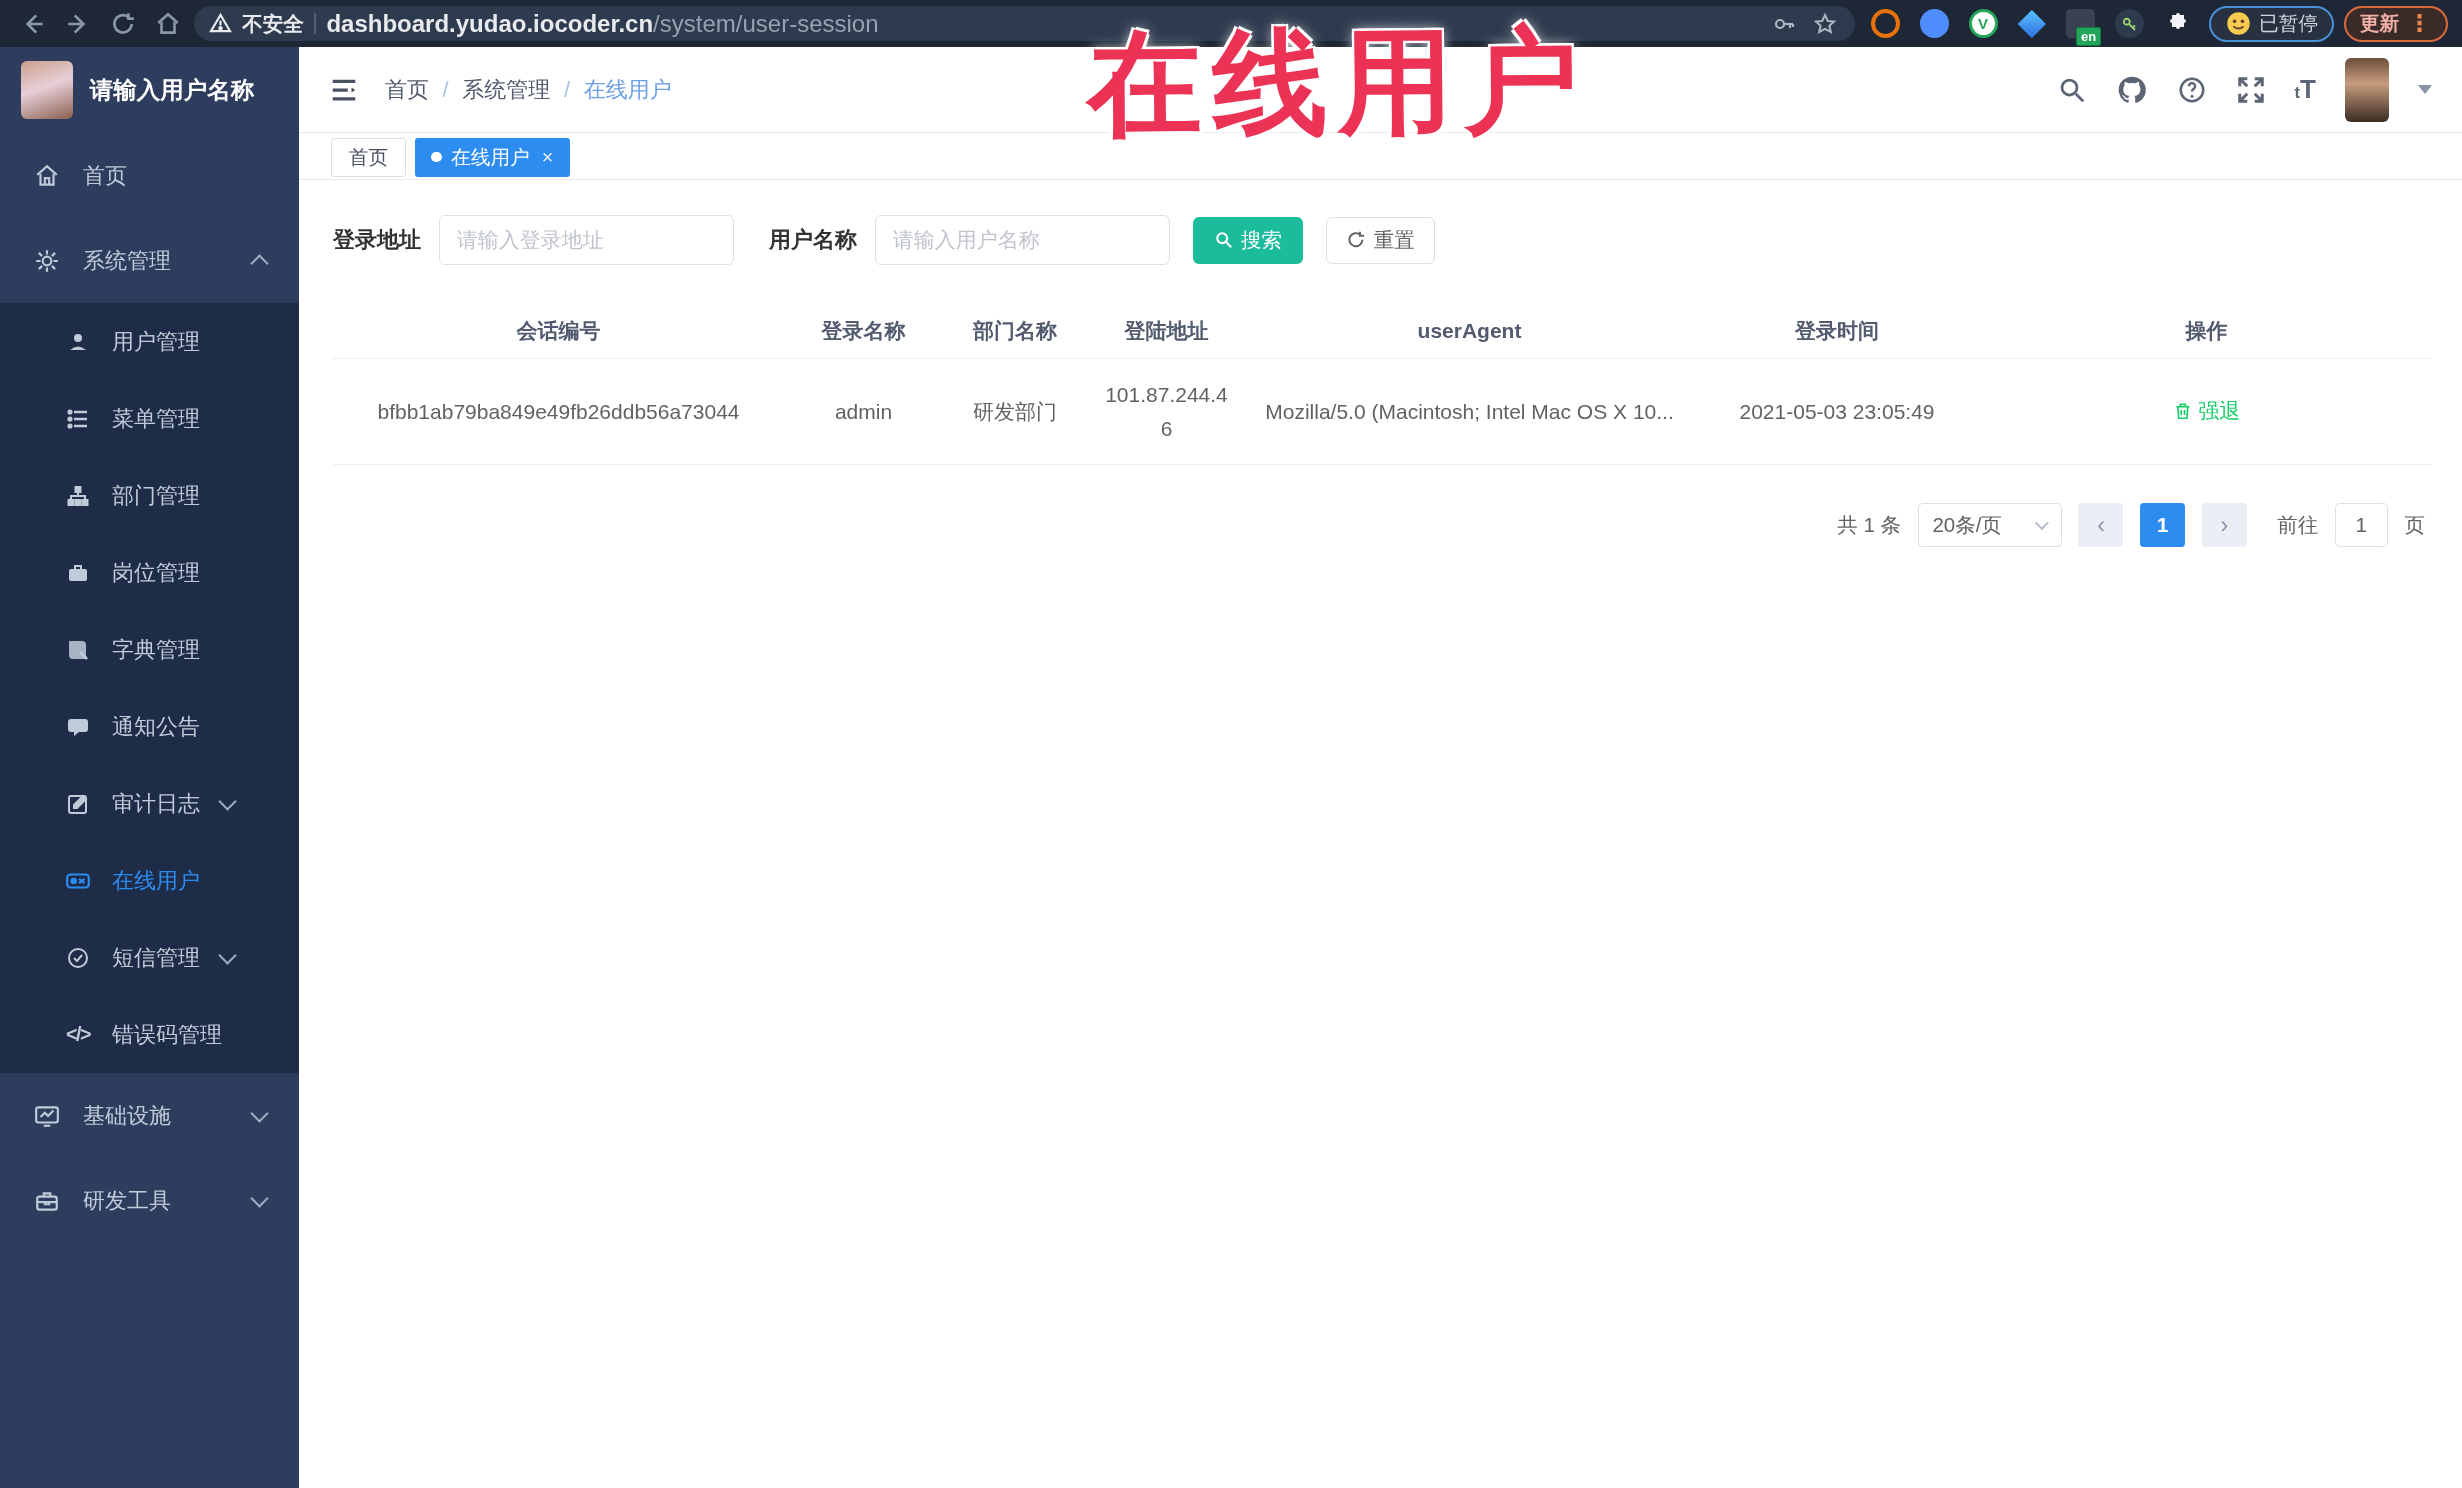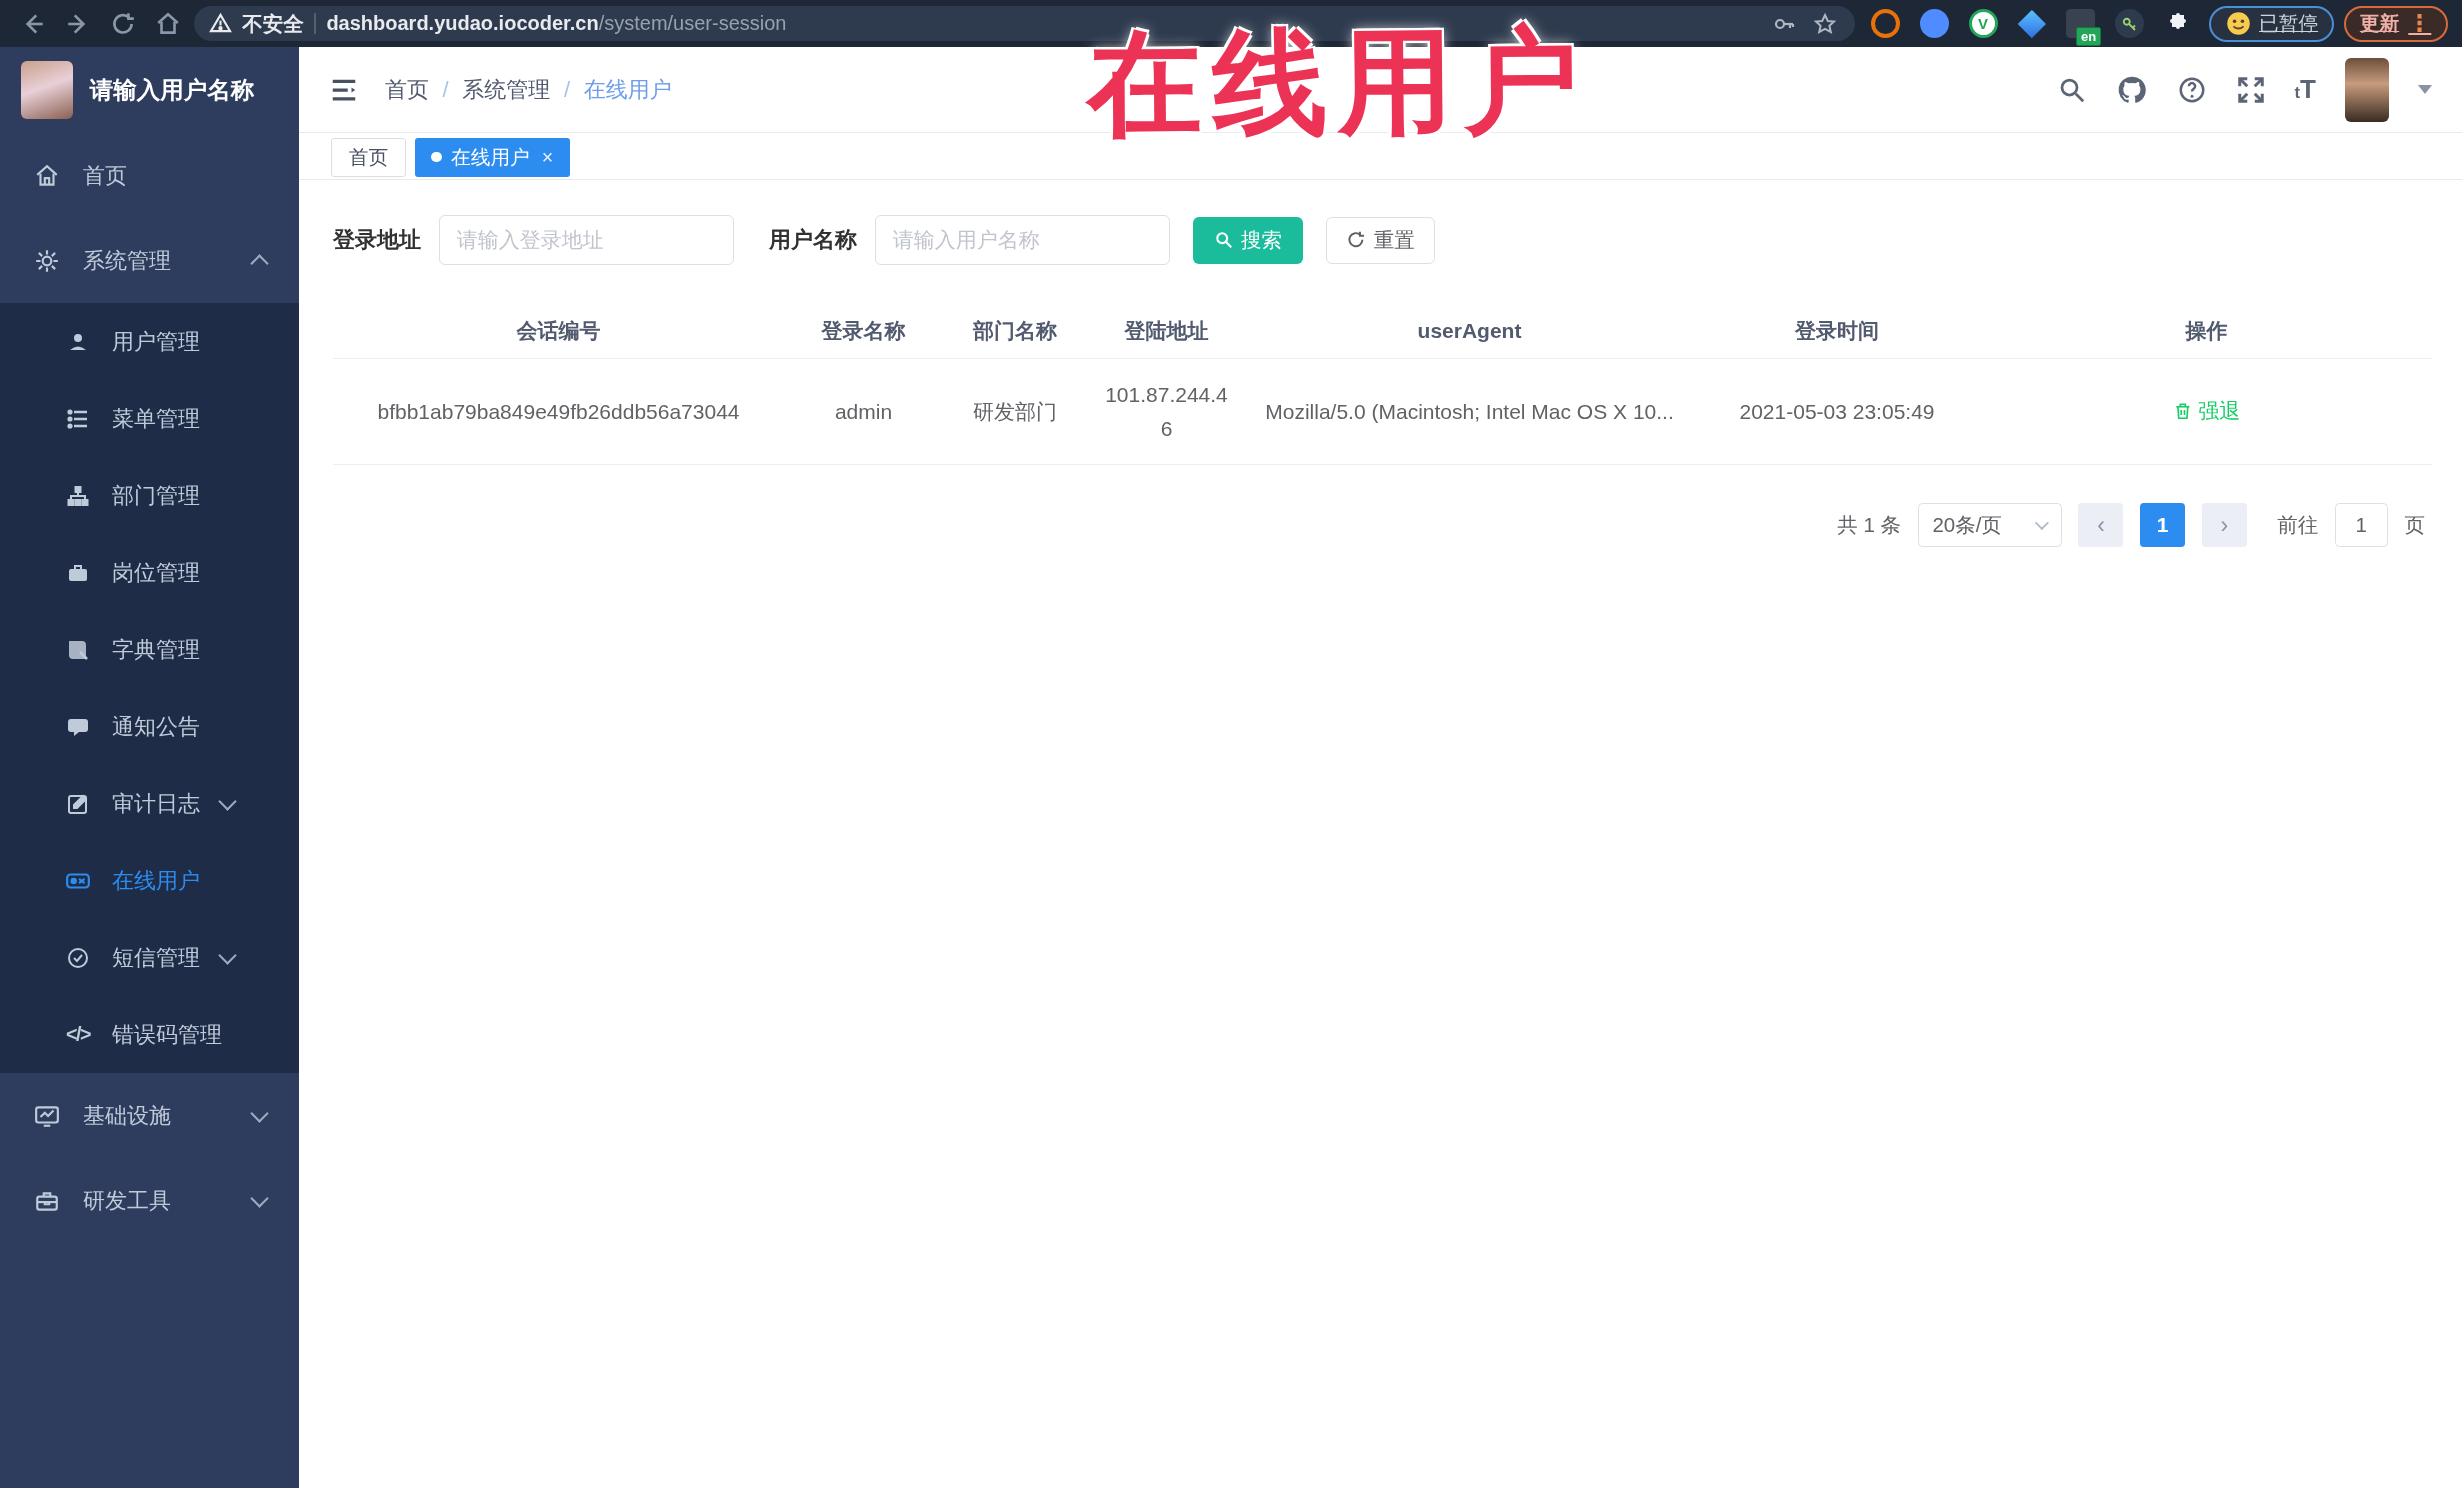--- a/index.html
+++ b/index.html
@@ -6,36 +6,36 @@
   html,body { width:2462px; height:1488px; overflow:hidden; font-family:"Liberation Sans","DejaVu Sans",sans-serif; background:#fff; }
 
   
   .browser-bar { height:47px; background:#1d2735; display:flex; align-items:center; padding:0 13.6px; gap:6px; position:relative; }
   .nav-ic { width:39px; height:36px; display:flex; align-items:center; justify-content:center; color:#8b96a8; flex:0 0 auto; }
   .nav-ic svg { display:block; }
   .address-pill { flex:1 1 auto; height:35px; background:#2e3a4e; border-radius:18px; display:flex; align-items:center; padding:0 15px; gap:10.6px; min-width:0; }
   .warn-tri { color:#e8eaed; display:flex; align-items:center; }
   .not-secure { color:#e8eaed; font-size:20.5px; font-weight:bold; }
   .pill-div { width:1.5px; height:21px; background:#55606f; }
-  .url { font-size:20px; white-space:nowrap; overflow:hidden; }
+  .url { font-size:24px; white-space:nowrap; overflow:hidden; }
   .url .host { color:#e8eaed; font-weight:bold; }
   .url .path { color:#98a1b1; }
   .pill-spacer { flex:1 1 auto; }
   .ext-strip { display:flex; align-items:center; gap:19.7px; padding:0 10.6px; flex:0 0 auto; }
   .ext { width:29px; height:29px; border-radius:50%; display:flex; align-items:center; justify-content:center; font-size:15px; font-weight:bold; position:relative; }
   .ext.ring { border:4.5px solid #e8710a; background:transparent; }
   .ext.drop { background:#4e8cff; }
   .ext.vcirc { background:#fff; color:#23a55a; border:3.8px solid #23a55a; }
   .ext.diam { background:transparent; }
   .ext.diam span { width:19.7px; height:19.7px; background:linear-gradient(135deg,#59c2ff,#2f6fe0); transform:rotate(45deg); display:block; }
   .ext.enbox { background:#3a4252; border-radius:4.5px; }
   .ext.enbox i { position:absolute; right:-6px; bottom:-7.6px; background:#23a55a; color:#fff; font-size:13px; font-style:normal; padding:0.8px 3.8px; border-radius:2.3px; border:1.5px solid #0f7a3d;margin-left:22px; }
   .ext.keyg { background:#2e3a4e; color:#9bd46a; }
   .ext.puzz { background:transparent; color:#f1f3f6; }
-  .badge-pill { height:36px; border-radius:19.7px; display:flex; align-items:center; gap:7.6px; padding:0 13.6px; flex:0 0 auto;text-decoration:underline; }
+  .badge-pill { height:36px; border-radius:19.7px; display:flex; align-items:center; gap:7.6px; padding:0 13.6px; flex:0 0 auto; }
   .paused { border:2.3px solid #4a90d9; background:#27313f; color:#cdd5e0; font-size:19.7px; }
   .update { border:2.3px solid #d96b3a; background:#3a2a28; color:#f0b0a6; font-size:19.7px; font-weight:bold; margin-left:4.5px; }
   .dots3 { color:#e8884a; font-size:23px; font-weight:bold; letter-spacing:0; padding:0 1.5px; }
 
   
   .app { display:flex; height:1441px; }
   .sidebar { width:299px; background:#2e3c5e; color:#bfcbd9; flex:0 0 auto; display:flex; flex-direction:column; }
   .logo-row { height:86px; display:flex; align-items:center; gap:16.7px; padding:0 21px; }
   .logo-img { width:52px; height:58px; border-radius:6px; background:linear-gradient(160deg,#caa08a 0%,#e8cfd8 45%,#8a6050 100%); flex:0 0 auto; }
   .logo-title { font-size:23.5px; font-weight:bold; color:#ffffff; white-space:nowrap; }

